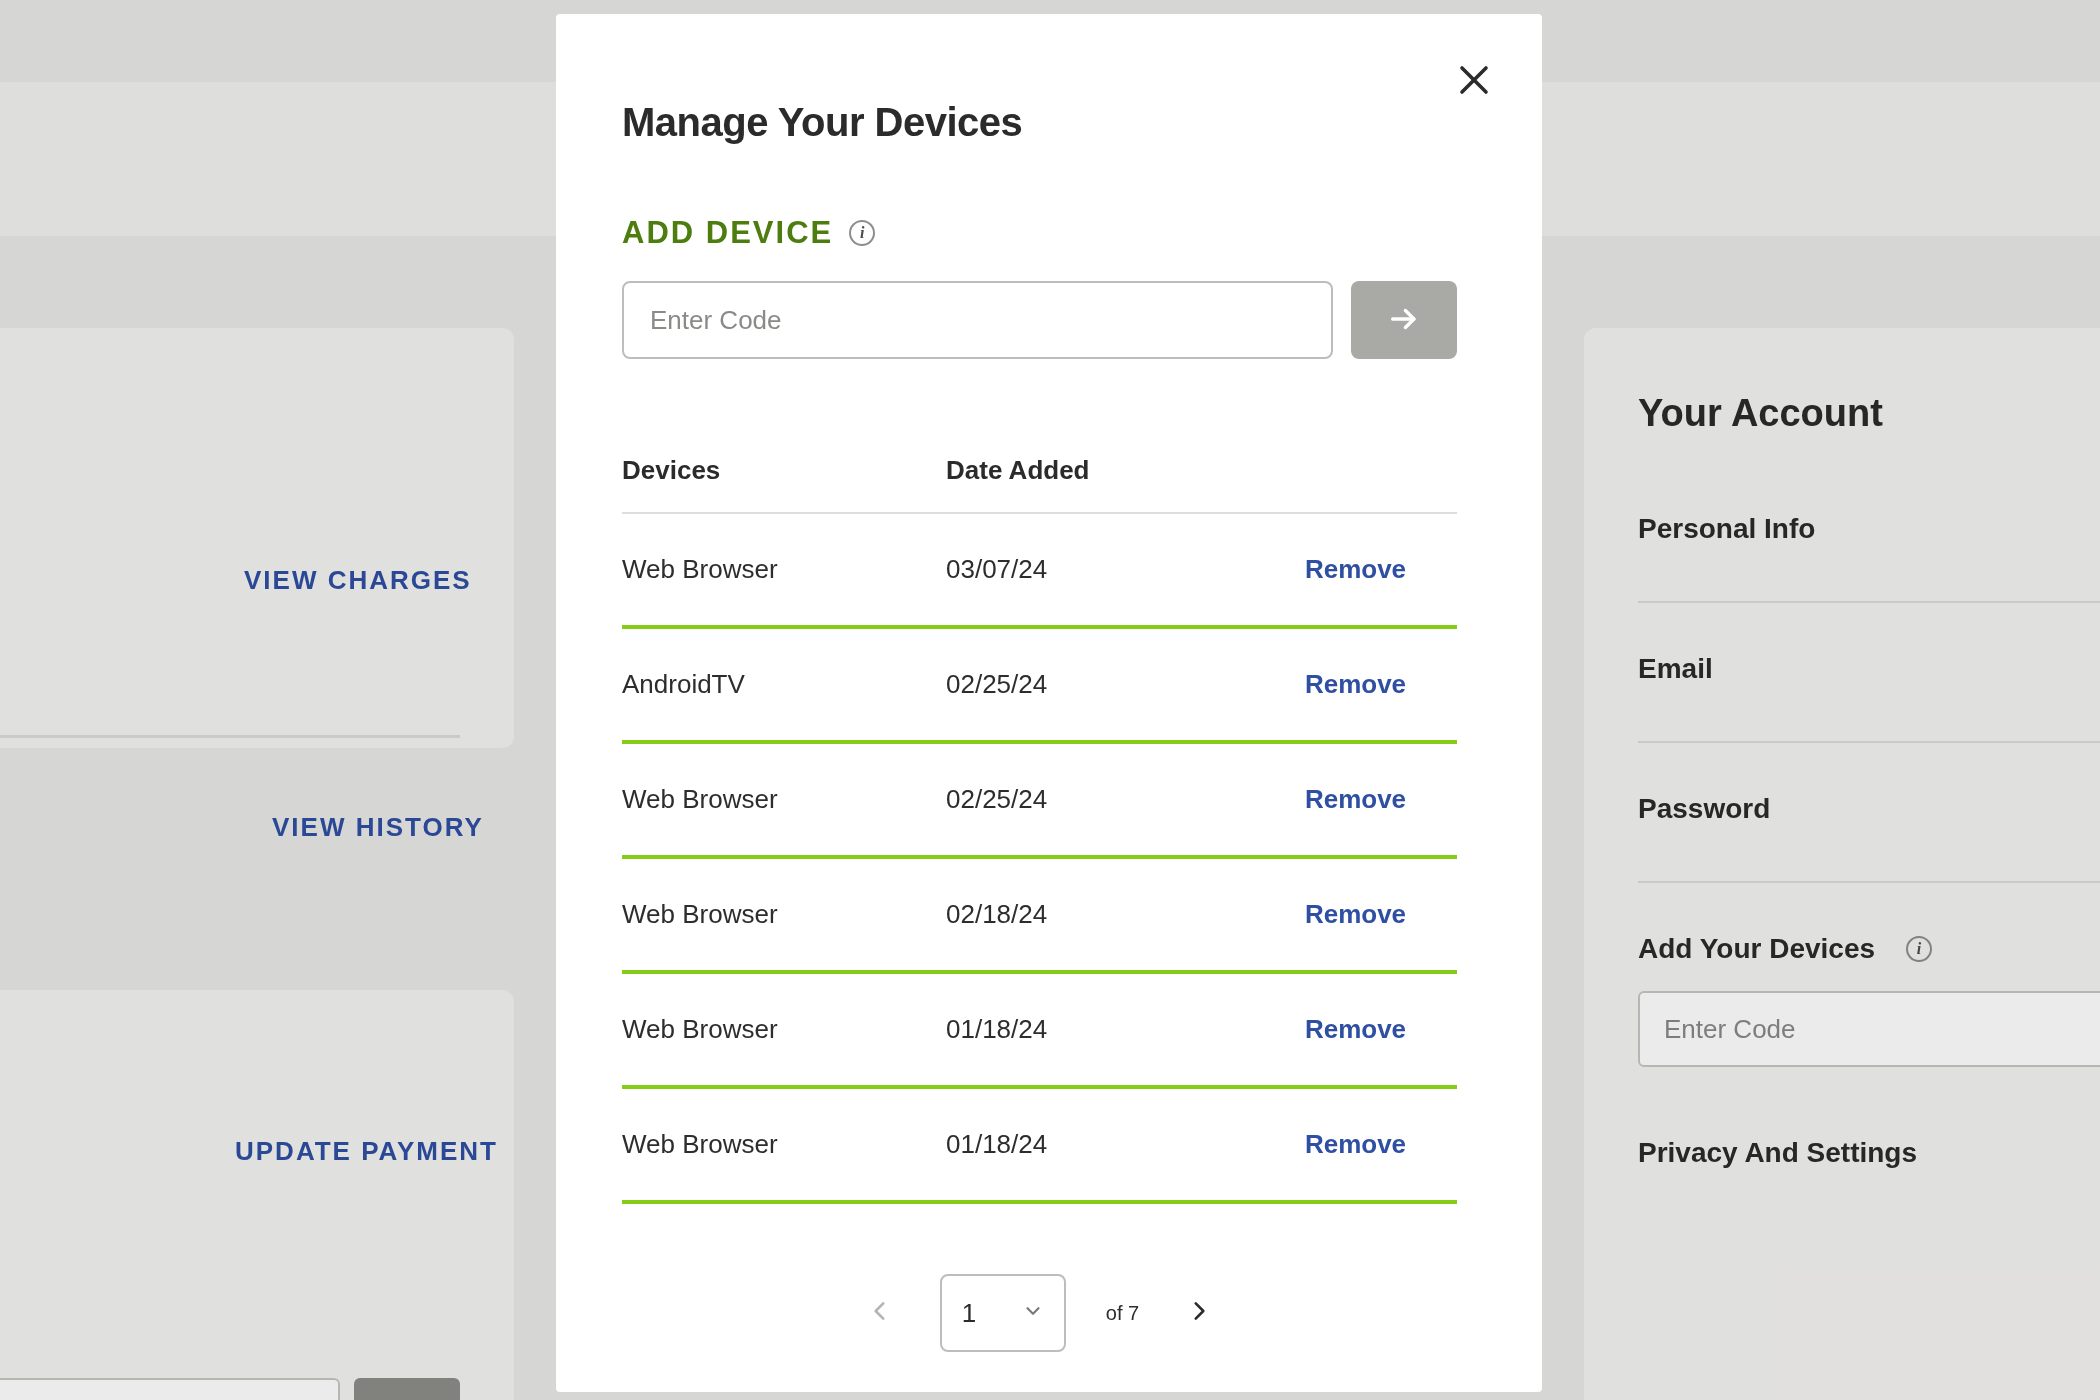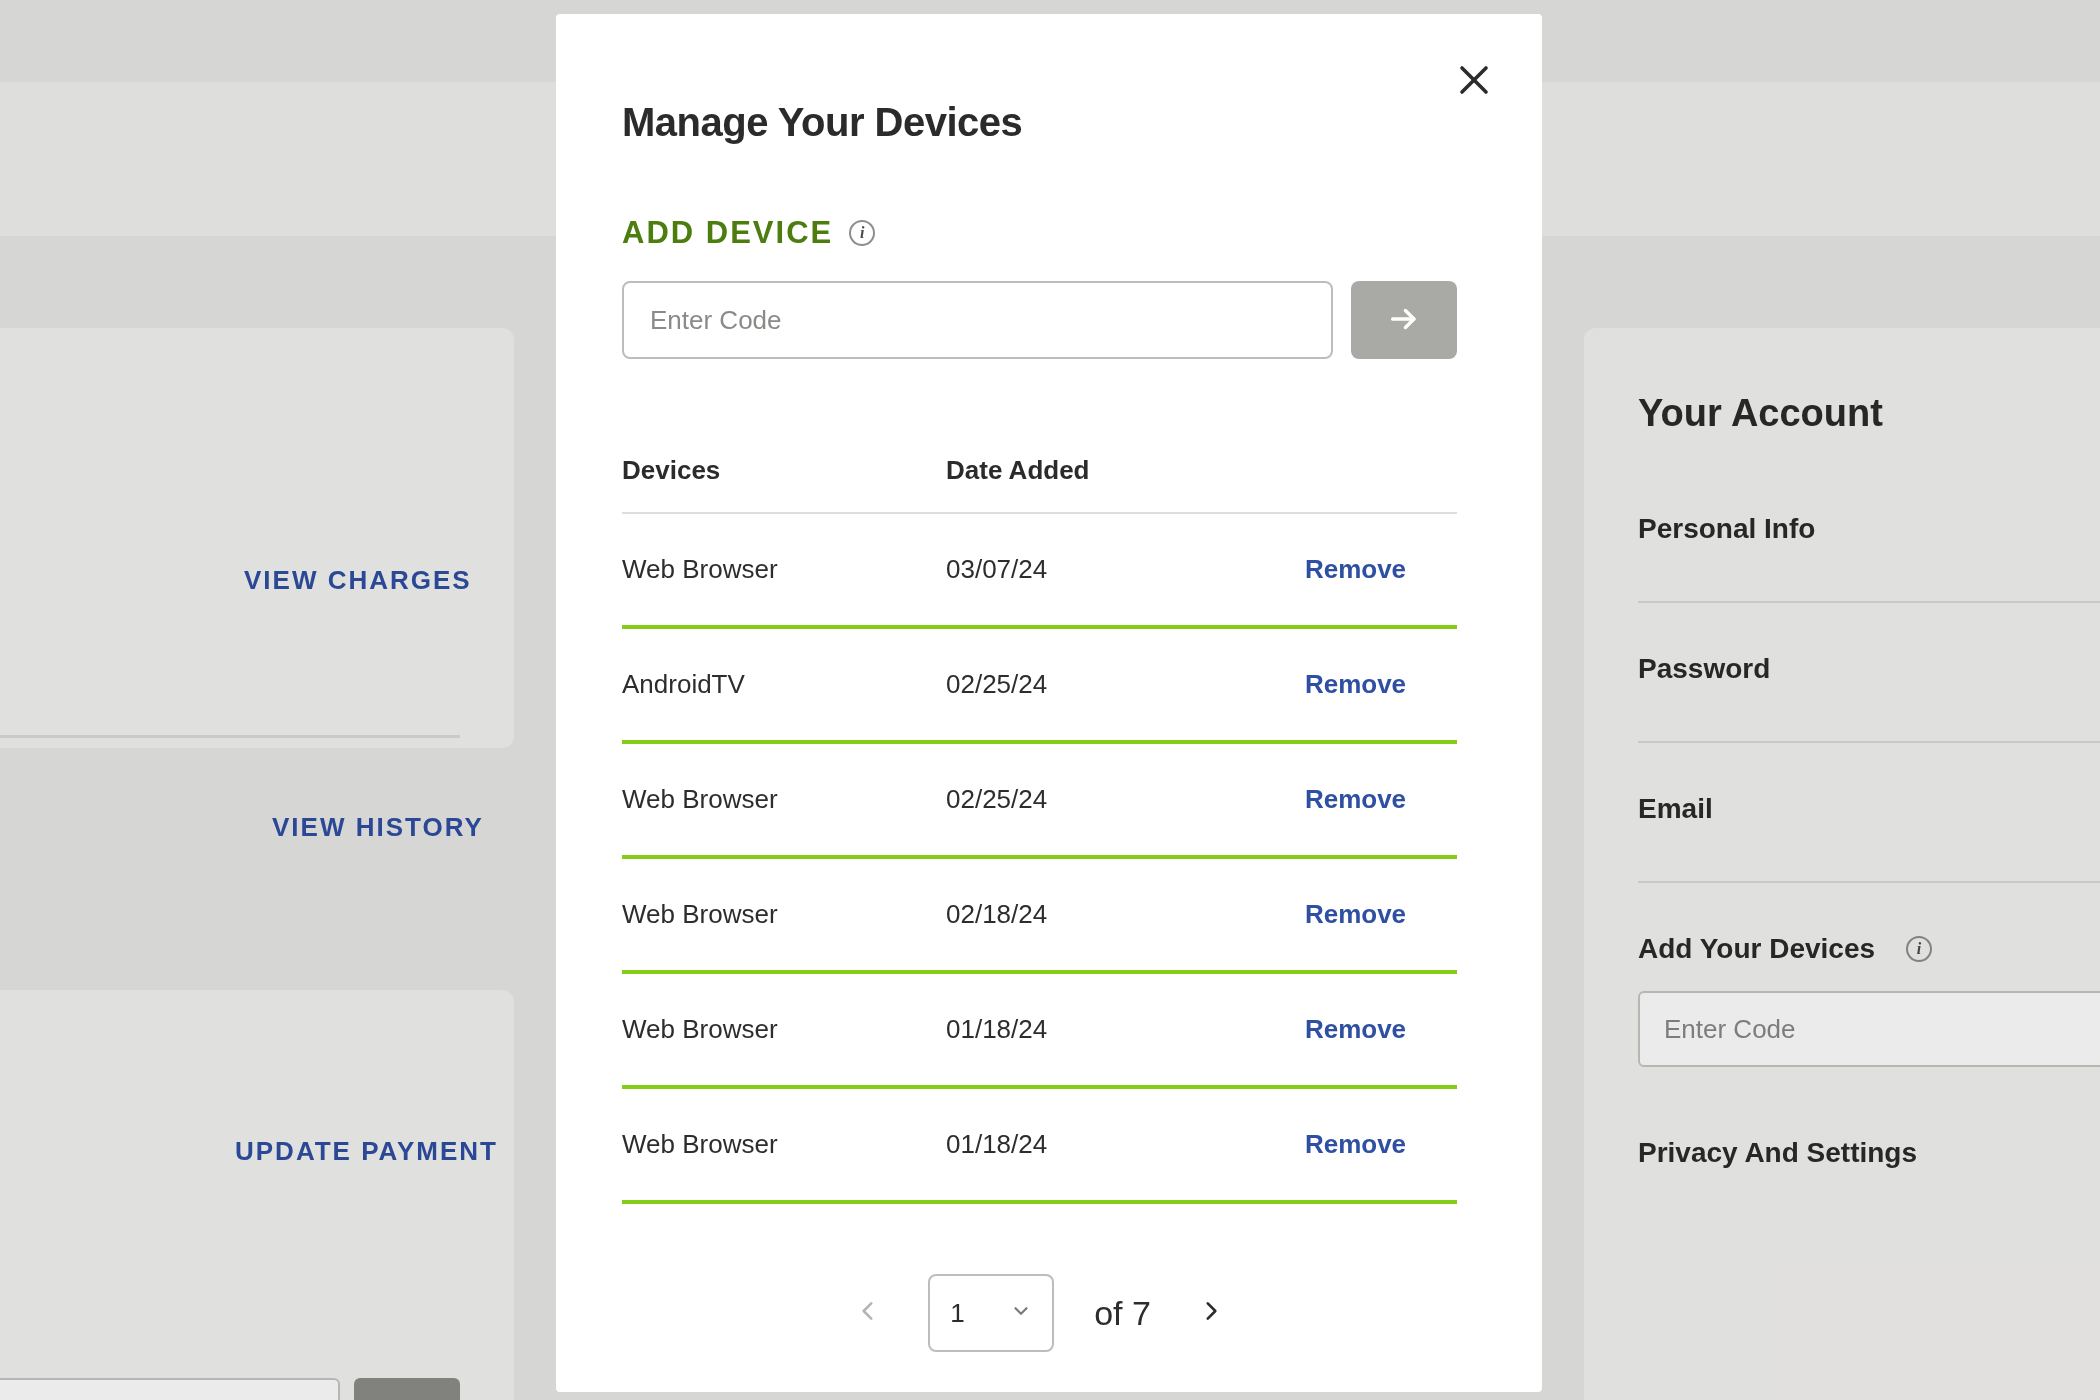--- a/index.html
+++ b/index.html
@@ -108,21 +108,21 @@
   .remove-link { color:#2f4fa3; font-size:26px; cursor:pointer; padding-right:16px; }
 
   .pager { margin-top:70px; display:flex; align-items:center; justify-content:center; gap:40px; }
   .pager .chev { width:40px; height:40px; display:flex; align-items:center; justify-content:center; cursor:pointer; }
   .pager .chev.disabled { cursor:default; opacity:0.35; }
   .page-select {
     width:126px; height:78px; border:2px solid #bdbdba; border-radius:8px;
     display:flex; align-items:center; justify-content:space-between; padding:0 20px;
     font-size:26px; cursor:pointer;
   }
-  .page-of { font-size:34px; color:#2d2d2d; }
+  .page-of { font-size:20px; color:#2d2d2d; }
 </style>
 </head>
 <body>
 
 <div class="bg-top-banner">
   <span class="bg-top-banner-text">Save</span>
   <span class="bg-top-banner-link">ffers</span>
 </div>
 
 <div class="bg-left-card-a"></div>
@@ -135,24 +135,24 @@
 
 <div class="bg-bottom-input"></div>
 <div class="bg-bottom-btn"></div>
 
 <div class="bg-right-card">
   <div class="rc-title">Your Account</div>
   <div class="rc-sec">
     <div class="rc-sub">Personal Info</div>
   </div>
   <div class="rc-sec" style="padding-top:50px;">
+    <div class="rc-sub">Email</div>
+  </div>
+  <div class="rc-sec" style="padding-top:50px;">
     <div class="rc-sub">Password</div>
-  </div>
-  <div class="rc-sec" style="padding-top:50px;">
-    <div class="rc-sub">Email</div>
   </div>
   <div class="rc-add-devices-row">
     <span>Add Your Devices</span>
     <span class="info-badge">i</span>
   </div>
   <div class="rc-code-input">
     <span>Enter Code</span>
   </div>
   <div class="rc-sec" style="border-bottom:none; padding-top:70px;">
     <div class="rc-sub">Privacy And Settings</div>

